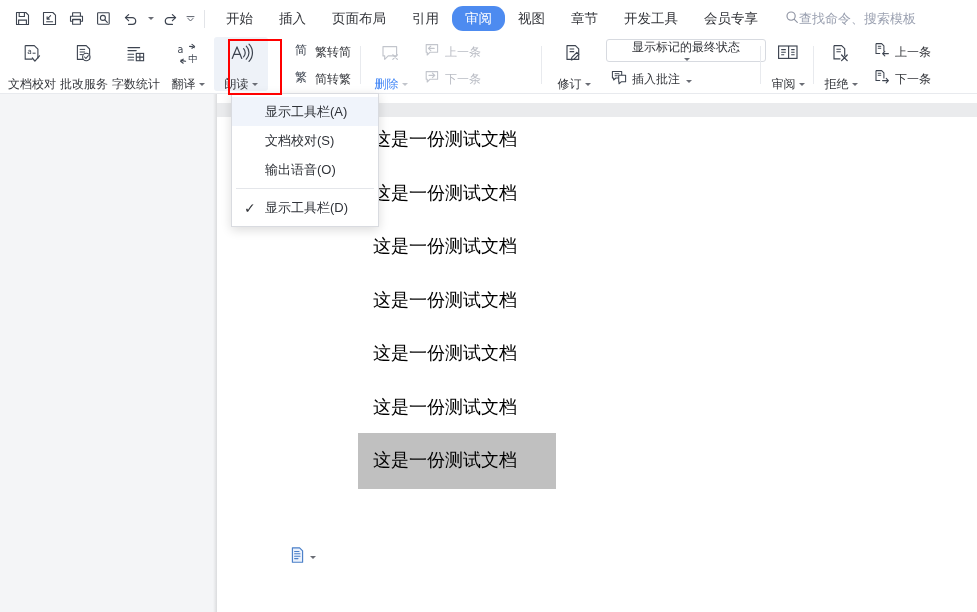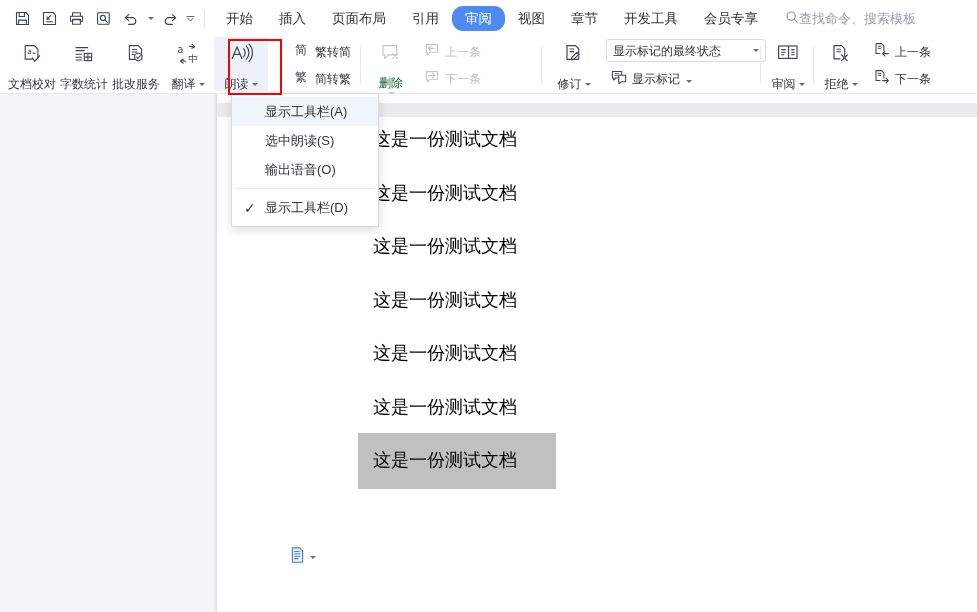--- a/index.html
+++ b/index.html
@@ -101,21 +101,21 @@
     border-radius: 3px;
     cursor: pointer;
   }
   .vbtn .ic { height: 24px; display:flex; align-items:center; justify-content:center; }
   .vbtn .lb {
     font-size: 12px; color: #33353a;
     margin-top: 12px; line-height: 14px;
     white-space: nowrap;
     display: flex; align-items: center; gap: 2px;
   }
-  .vbtn.disabled .lb { color: #14532d; flex-direction: column; }
+  .vbtn.disabled .lb { color: #3b82f6; }
   .vbtn.active { background: #eef2f8; }
   
   .hbtn {
     height: 25px;
     display: flex; align-items: center;
     gap: 4px; padding: 0 4px;
     border-radius: 3px;
     cursor: pointer;
     white-space: nowrap;
   }
@@ -143,20 +143,21 @@
 
   
   .combo {
     width: 160px; height: 23px;
     border: 1px solid #d7dae0;
     border-radius: 3px;
     background: #ffffff;
     display: flex; align-items: center;
     padding: 0 6px;
     cursor: pointer;
+    flex-direction: column;
   }
   .combo .cv { font-size: 12px; color: #33353a; flex: 1; line-height: 14px; }
 
   
   .menu {
     position: absolute;
     left: 231px; top: 93px;
     width: 148px;
     background: #ffffff;
     border: 1px solid #d9dbe0;
@@ -312,38 +313,38 @@
             <text x="6.3" y="11.4" font-size="7.4" fill="#3d4450" font-family="DejaVu Sans">a</text>
             <path d="M11.6 10.2h3" stroke="#3d4450" stroke-width="1"></path>
             <path d="m11.3 15 2.6 3.1 4.6-5.3" stroke="#3d4450" stroke-width="1.2" stroke-linecap="round" stroke-linejoin="round"></path>
           </svg>
         </span>
         <span class="lb">文档校对</span>
       </div>
       <div class="vbtn">
         <span class="ic">
           <svg width="22" height="22" viewBox="0 0 22 22" fill="none">
+            <path d="M4.4 2.6h8.8l3.4 3.4v10.4H4.4z" stroke="#3d4450" stroke-width="1.1" stroke-linejoin="round"></path>
+            <path d="M6.7 6.4h5.4M6.7 9h5.4M6.7 11.6h3.2" stroke="#3d4450" stroke-width="1"></path>
+            <circle cx="13.3" cy="14" r="3.7" fill="#fff" stroke="#3d4450" stroke-width="1.1"></circle>
+            <path d="m11.6 14 1.3 1.5 2.4-2.8" stroke="#3d4450" stroke-width="1.1" stroke-linecap="round" stroke-linejoin="round"></path>
+          </svg>
+        </span>
+        <span class="lb">批改服务</span>
+      </div>
+      <div class="vbtn">
+        <span class="ic">
+          <svg width="22" height="22" viewBox="0 0 22 22" fill="none">
             <path d="M3 4.6h11.6M3 7.6h8.2" stroke="#3d4450" stroke-width="1.2" stroke-linecap="round"></path>
             <path d="M3 11.2h5.6M3 14.2h5.6M3 17h5.6" stroke="#3d4450" stroke-width="1.1" stroke-linecap="round"></path>
             <rect x="11.3" y="10.4" width="7.3" height="7.3" stroke="#3d4450" stroke-width="1.1"></rect>
             <path d="M11.3 14.1h7.3M14.9 10.4v7.3" stroke="#3d4450" stroke-width="1.1"></path>
           </svg>
         </span>
         <span class="lb">字数统计</span>
-      </div>
-      <div class="vbtn">
-        <span class="ic">
-          <svg width="22" height="22" viewBox="0 0 22 22" fill="none">
-            <path d="M4.4 2.6h8.8l3.4 3.4v10.4H4.4z" stroke="#3d4450" stroke-width="1.1" stroke-linejoin="round"></path>
-            <path d="M6.7 6.4h5.4M6.7 9h5.4M6.7 11.6h3.2" stroke="#3d4450" stroke-width="1"></path>
-            <circle cx="13.3" cy="14" r="3.7" fill="#fff" stroke="#3d4450" stroke-width="1.1"></circle>
-            <path d="m11.6 14 1.3 1.5 2.4-2.8" stroke="#3d4450" stroke-width="1.1" stroke-linecap="round" stroke-linejoin="round"></path>
-          </svg>
-        </span>
-        <span class="lb">批改服务</span>
       </div>
       <div class="vbtn">
         <span class="ic">
           <svg width="24" height="22" viewBox="0 0 24 22" fill="none">
             <text x="1.4" y="9.6" font-size="9.6" fill="#3d4450" font-family="DejaVu Sans">a</text>
             <text x="12.2" y="18.6" font-size="9.6" fill="#3d4450" font-family="DejaVu Sans">中</text>
             <path d="M13.6 3.4c2.9 0 4.6 1.2 4.6 1.2" stroke="#3d4450" stroke-width="1.1" stroke-linecap="round"></path>
             <path d="m16 1.4 2.6 2-2.6 2" stroke="#3d4450" stroke-width="1.1" stroke-linecap="round" stroke-linejoin="round"></path>
             <path d="M9.6 18.2c-2.9 0-4.6-1.2-4.6-1.2" stroke="#3d4450" stroke-width="1.1" stroke-linecap="round"></path>
             <path d="m7.2 20.2-2.6-2 2.6-2" stroke="#3d4450" stroke-width="1.1" stroke-linecap="round" stroke-linejoin="round"></path>
@@ -454,21 +455,21 @@
         </div>
         <div class="hbtn">
           <span>
             <svg width="18" height="16" viewBox="0 0 18 16" fill="none">
               <path d="M2.4 2.4h9.3v6.6H5.9L3.6 11V9H2.4z" stroke="#3d4450" stroke-width="1.05" stroke-linejoin="round"></path>
               <path d="M4.7 4.7h4.6M4.7 6.7h3" stroke="#3d4450" stroke-width="0.95"></path>
               <path d="M8.7 6.3h6.9v6.5h-4.4l-2.2 2v-2H8.7z" fill="#fff" stroke="#3d4450" stroke-width="1.05" stroke-linejoin="round"></path>
             </svg>
           </span>
           <span class="lb">
-            <span>显示标记</span>
+            <span>插入批注</span>
             <span class="caret-d" style="margin-left:3px;"></span>
           </span>
         </div>
       </div>
     </div>
 
     <div class="rsep" style="left:760px;"></div>
 
     <div class="rgroup" style="left:762px;">
       <div class="vbtn">
@@ -558,21 +559,21 @@
       <div class="doc-line" style="left: 373px; top: 340px;">这是一份测试文档</div>
       <div class="doc-line" style="left: 373px; top: 394px;">这是一份测试文档</div>
       <div class="doc-line sel" style="left: 358px; top: 433px; background: rgb(192, 192, 192); padding: 14px 39px 17px 15px;">这是一份测试文档</div>
     </div>
 
   <div class="menu">
     <div class="mi hover">
       <span class="mlabel">显示工具栏(A)</span>
     </div>
     <div class="mi">
-      <span class="mlabel">选中朗读(S)</span>
+      <span class="mlabel">文档校对(S)</span>
     </div>
     <div class="mi">
       <span class="mlabel">输出语音(O)</span>
     </div>
     <div class="msep"></div>
     <div class="mi checked">
       <span class="check">✓</span>
       <span class="mlabel">显示工具栏(D)</span>
     </div>
   </div>

